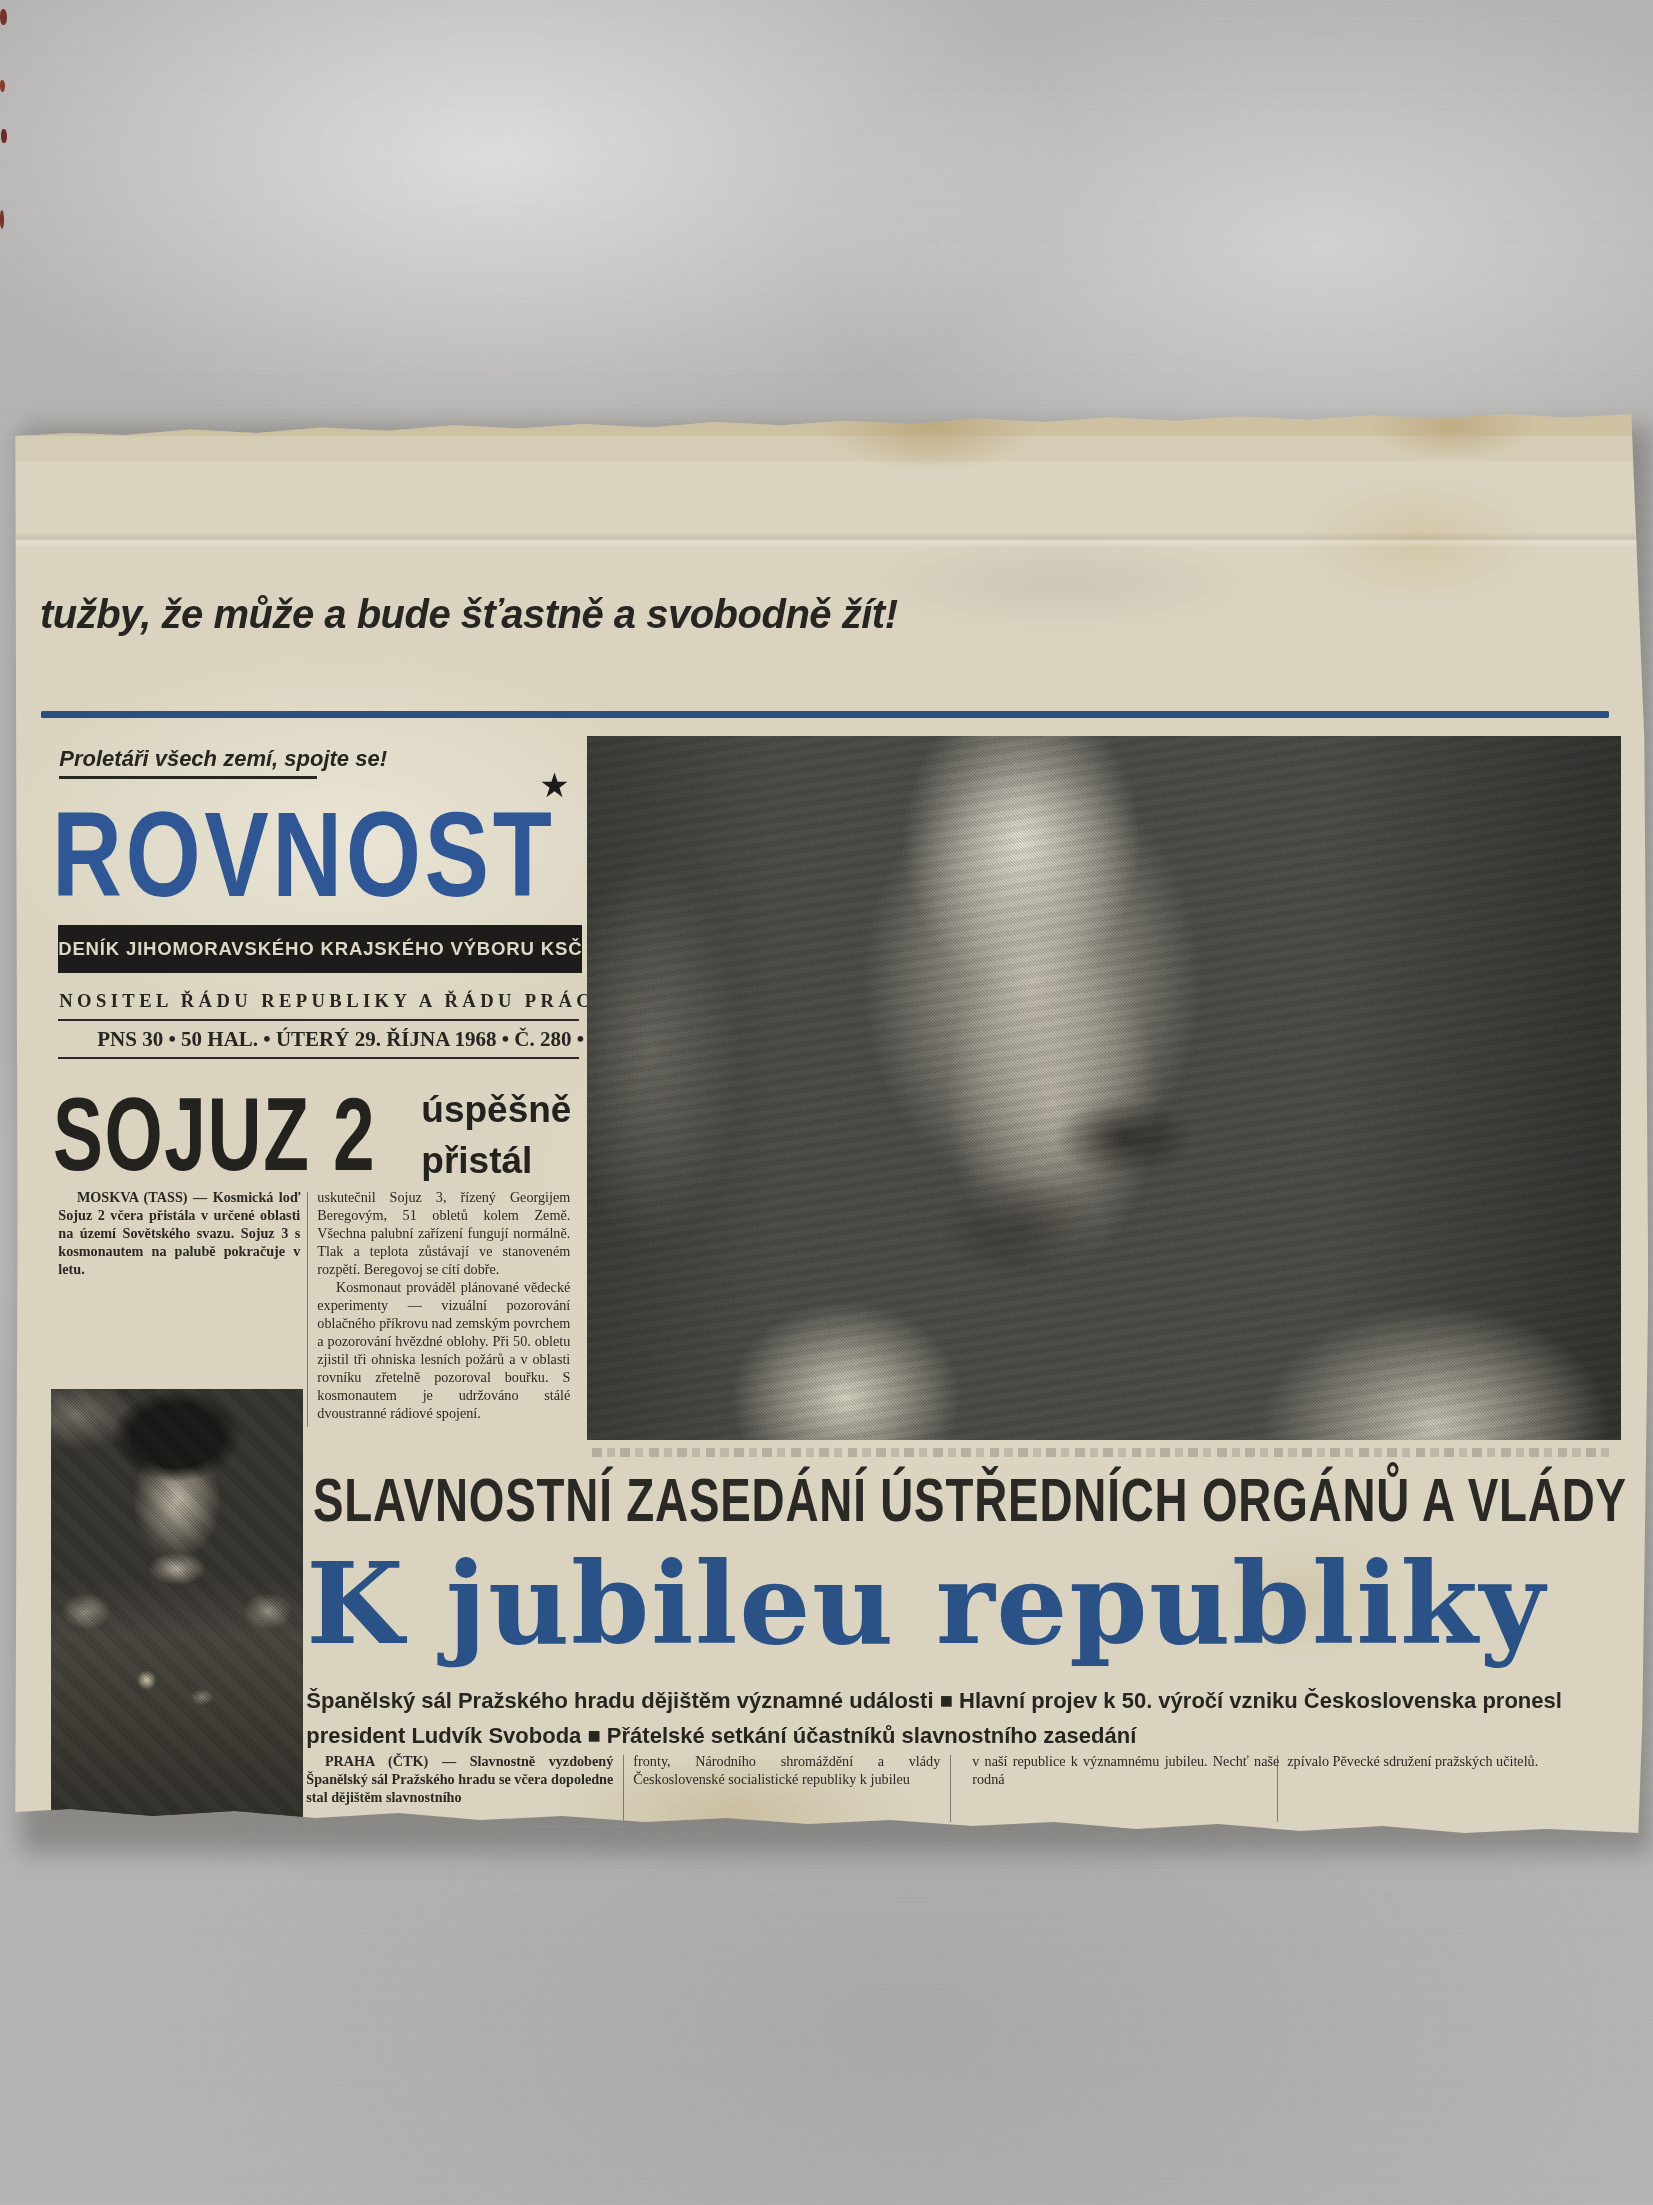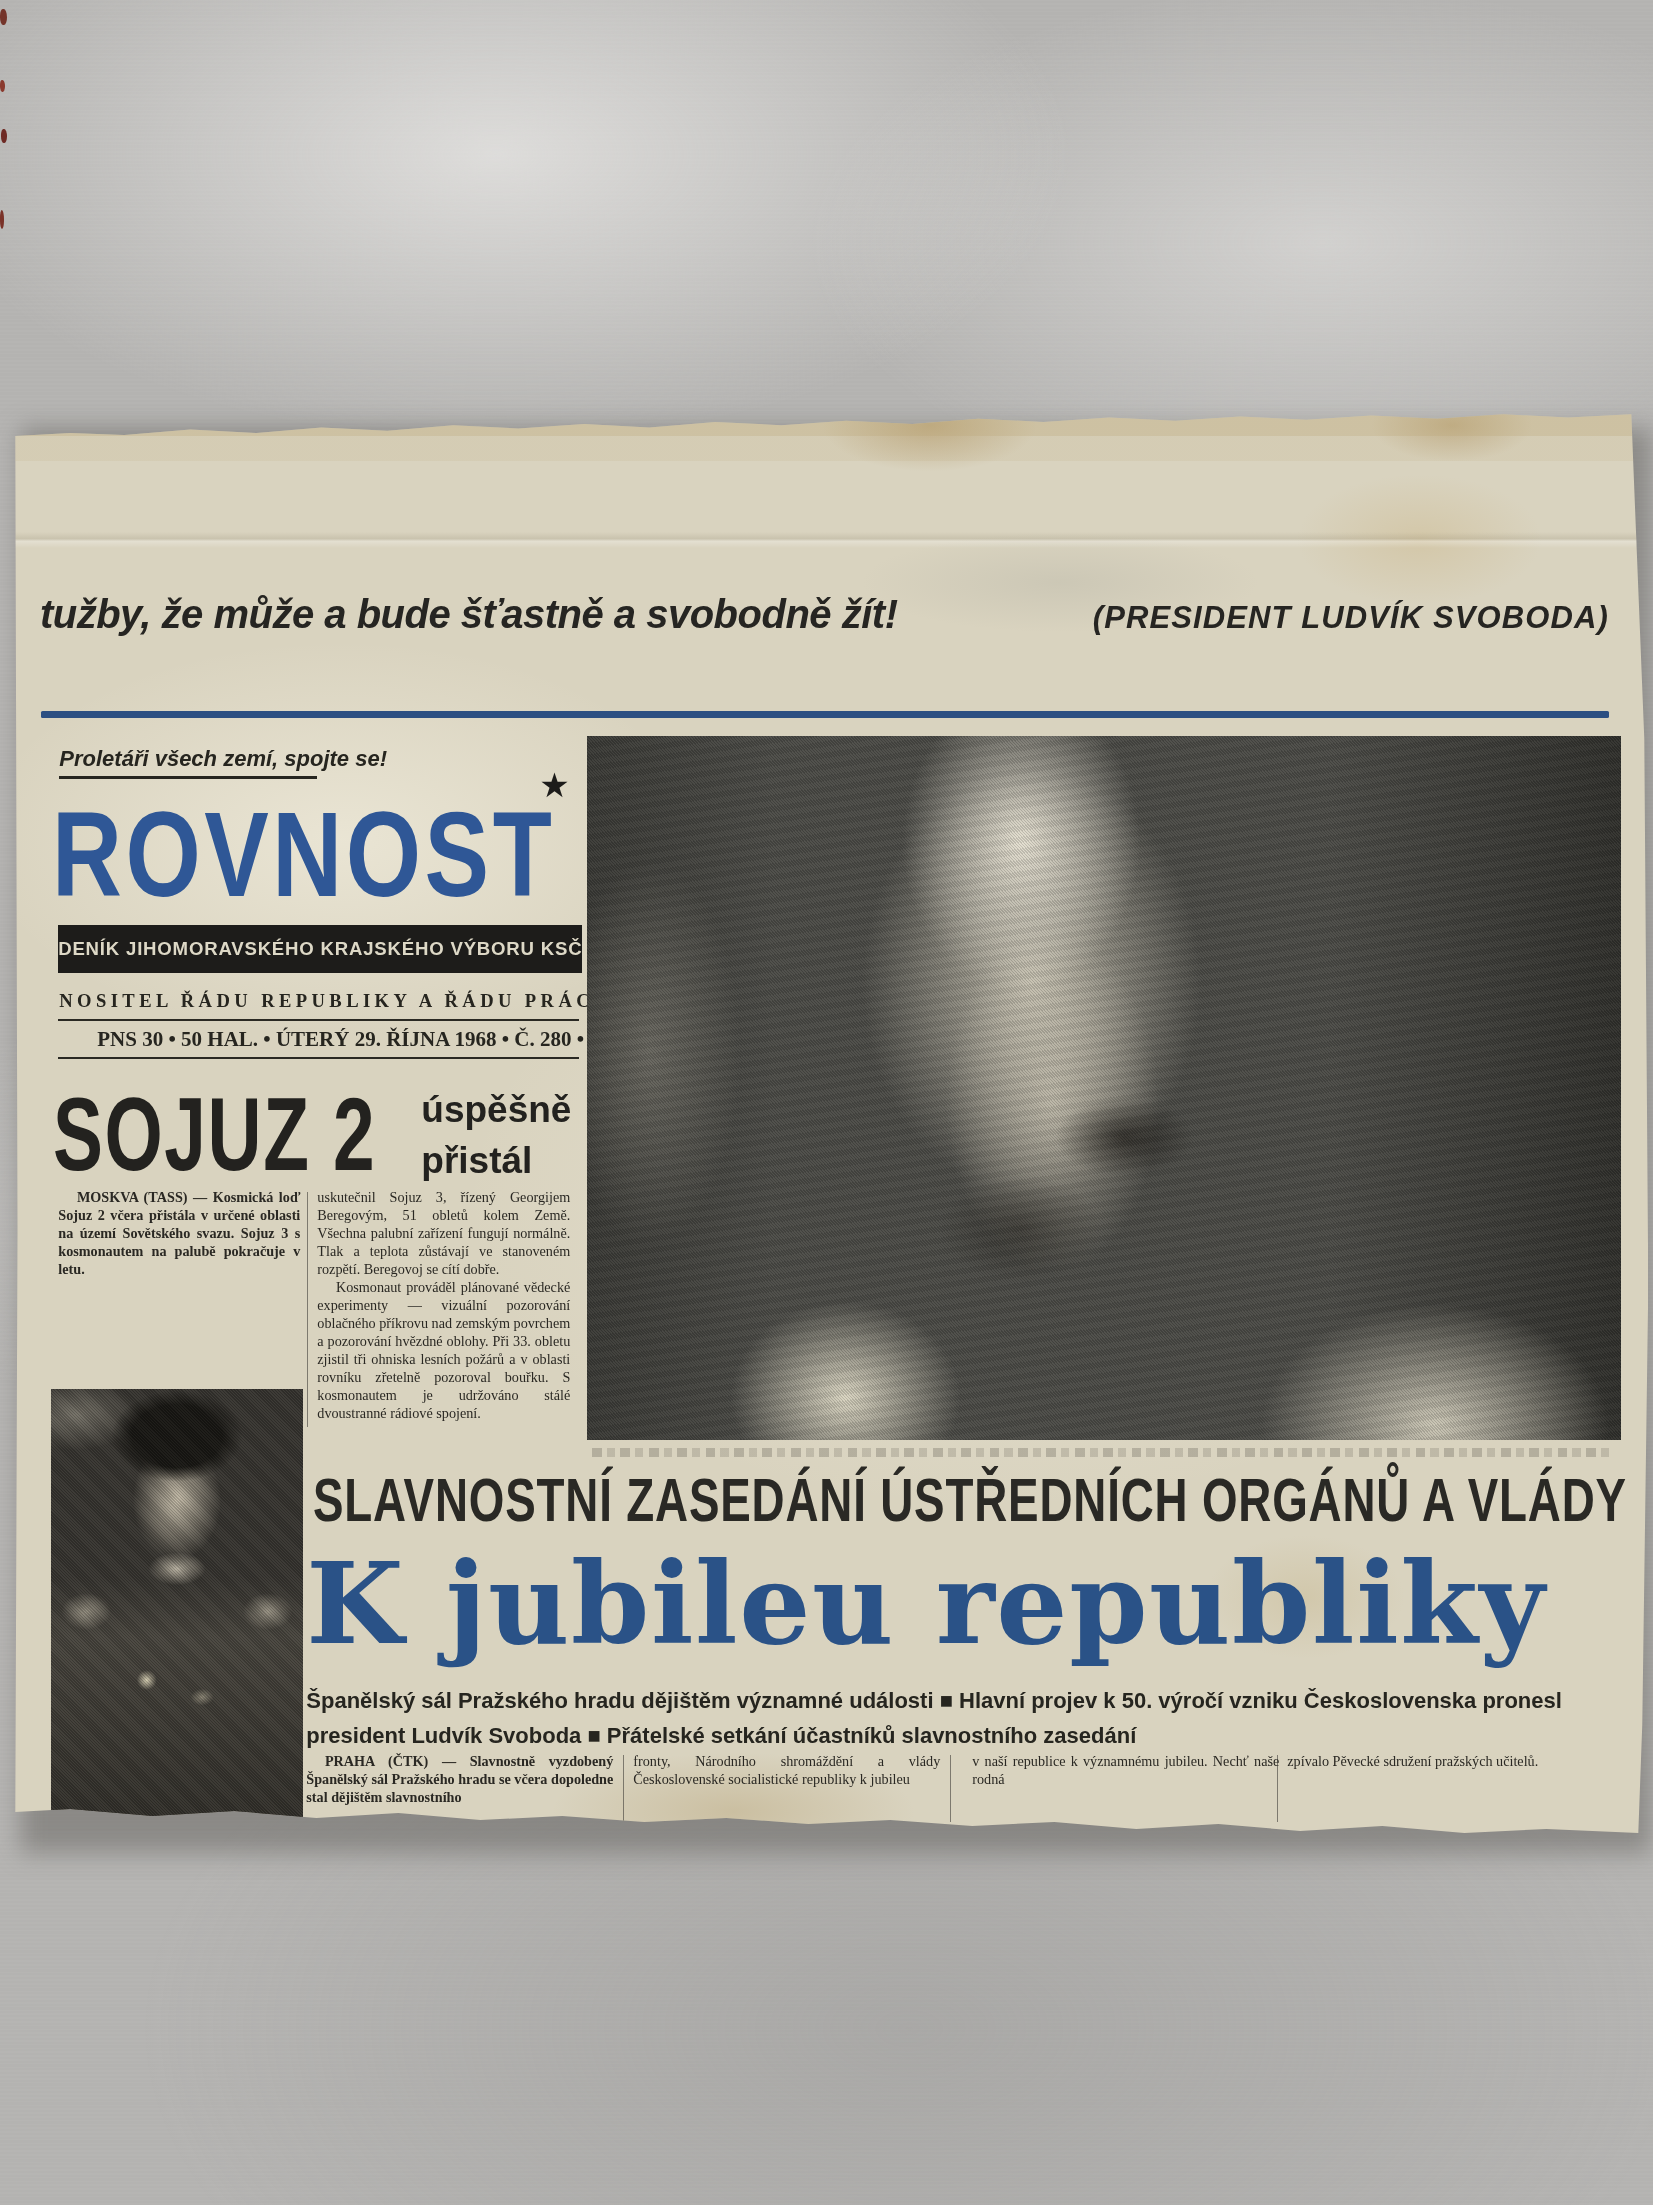--- a/index.html
+++ b/index.html
@@ -136,21 +136,20 @@
 <div class="speck" style="left:0px;top:210px;width:4.4px;height:18.6px;background:#7a3228;"></div>
 
 <div class="paper-shadow"></div>
 
 <div class="paper">
   <div class="crease"></div>
 
   <div class="quote">
     <div class="l2">
       <span>tužby, že může a bude šťastně a svobodně žít!</span>
-      <span class="attr">(PRESIDENT LUDVÍK SVOBODA)</span>
     </div>
   </div>
   <div class="blue-rule"></div>
 
   <div class="slogan">Proletáři všech zemí, spojte se!</div>
   <div class="slogan-rule"></div>
   <div class="rovnost">ROVNOST</div>
   <div class="star">★</div>
   <div class="org-bar">
     <span>DENÍK JIHOMORAVSKÉHO KRAJSKÉHO VÝBORU KSČ</span>
@@ -162,21 +161,21 @@
 
   <div class="sojuz-head">SOJUZ 2</div>
   <div class="deck deck1">úspěšně</div>
   <div class="deck deck2">přistál</div>
   <div class="news-col sj1">
     <p class="first">MOSKVA (TASS) — Kosmická loď Sojuz 2 včera přistála v určené oblasti na území Sovětského svazu. Sojuz 3 s kosmonautem na palubě pokračuje v letu.</p>
   </div>
   <div class="vrule sjrule"></div>
   <div class="news-col sj2">
     <p style="text-indent:0">uskutečnil Sojuz 3, řízený Georgijem Beregovým, 51 obletů kolem Země. Všechna palubní zařízení fungují normálně. Tlak a teplota zůstávají ve stanoveném rozpětí. Beregovoj se cítí dobře.</p>
-    <p>Kosmonaut prováděl plánované vědecké experimenty — vizuální pozorování oblačného příkrovu nad zemským povrchem a pozorování hvězdné oblohy. Při 33. obletu zjistil tři ohniska lesních požárů a v oblasti rovníku zřetelně pozoroval bouřku. S kosmonautem je udržováno stálé dvoustranné rádiové spojení.</p>
+    <p>Kosmonaut prováděl plánované vědecké experimenty — vizuální pozorování oblačného příkrovu nad zemským povrchem a pozorování hvězdné oblohy. Při 50. obletu zjistil tři ohniska lesních požárů a v oblasti rovníku zřetelně pozoroval bouřku. S kosmonautem je udržováno stálé dvoustranné rádiové spojení.</p>
   </div>
 
   <div class="photo photo-svoboda"></div>
   <div class="caption-noise"></div>
   <div class="photo photo-cosmonaut"></div>
 
   <div class="kicker">SLAVNOSTNÍ ZASEDÁNÍ ÚSTŘEDNÍCH ORGÁNŮ A VLÁDY</div>
   <div class="jubileu">K jubileu republiky</div>
   <div class="subhead sh1">Španělský sál Pražského hradu dějištěm významné události ■ Hlavní projev k 50. výročí vzniku Československa pronesl</div>
   <div class="subhead sh2">president Ludvík Svoboda ■ Přátelské setkání účastníků slavnostního zasedání</div>

